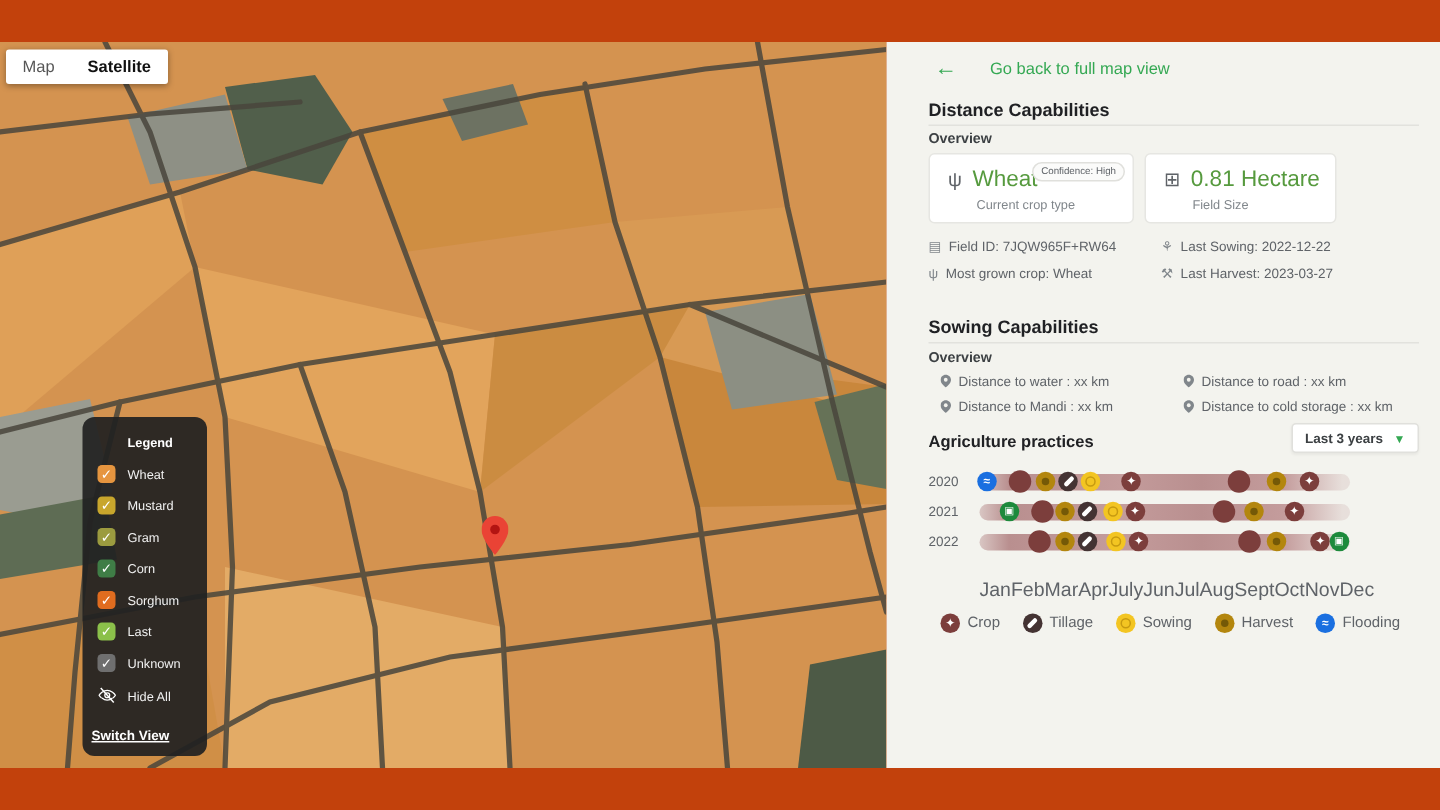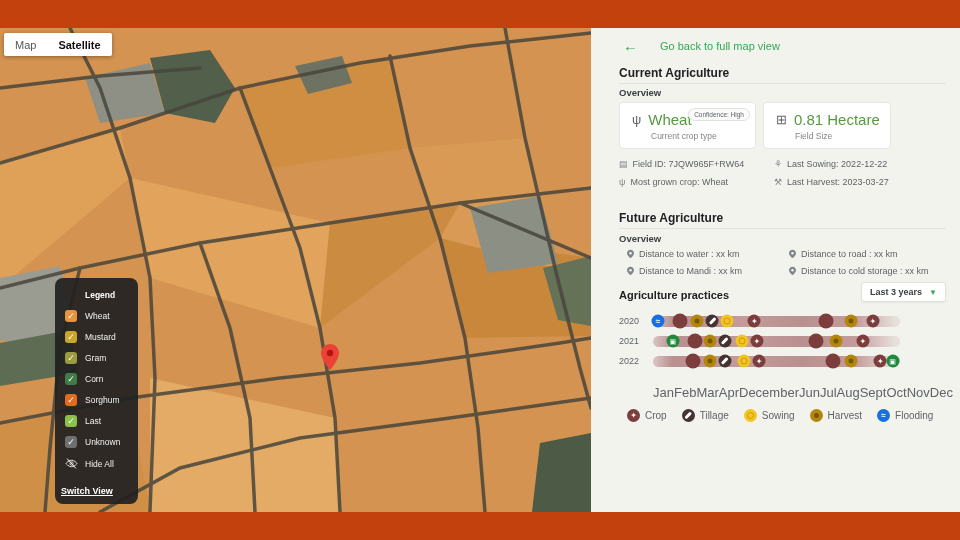--- a/index.html
+++ b/index.html
@@ -169,21 +169,21 @@
     </div>
   </div>
 
   <div class="panel">
 
     <div class="back-row">
       <span class="back-arrow">←</span>
       <span class="back-text">Go back to full map view</span>
     </div>
 
-    <div class="sec-title" style="top:38px">Current Agriculture</div>
+    <div class="sec-title" style="top:38px">Distance Capabilities</div>
     <div class="divider" style="top:55px"></div>
     <div class="overview" style="top:59px">Overview</div>
 
     <div class="card" style="left:28px;top:74px;width:137px">
       <div class="badge">Confidence: High</div>
       <div class="card-row">
         <span class="card-icon">ψ</span>
         <span class="card-value">Wheat</span>
       </div>
       <div class="card-caption">Current crop type</div>
@@ -207,21 +207,21 @@
     </div>
     <div class="detail" style="left:28px;top:149px">
       <span class="d-icon">ψ</span>
       <span>Most grown crop: Wheat</span>
     </div>
     <div class="detail" style="left:183px;top:149px">
       <span class="d-icon">⚒</span>
       <span>Last Harvest: 2023-03-27</span>
     </div>
 
-    <div class="sec-title" style="top:183px">Future Agriculture</div>
+    <div class="sec-title" style="top:183px">Sowing Capabilities</div>
     <div class="divider" style="top:200px"></div>
     <div class="overview" style="top:205px">Overview</div>
 
     <div class="dist" style="left:36px;top:221px">
       <svg width="7" height="10" viewBox="0 0 10 12">
           <path d="M5 0C2.2 0 0 2.2 0 5c0 3.5 5 7 5 7s5-3.5 5-7C10 2.2 7.8 0 5 0z" fill="#80868b"></path>
           <circle cx="5" cy="4.8" r="1.8" fill="#f3f3ee"></circle>
         </svg>
       <span>Distance to water : xx km</span>
     </div>
@@ -295,21 +295,21 @@
             <span class="ev ev-crop" style="left: 92%;">✦</span>
             <span class="ev ev-green" style="left: 97%;">▣</span>
           </div>
         </div>
       </div>
     <div class="months" id="months-row">
         <span>Jan</span>
         <span>Feb</span>
         <span>Mar</span>
         <span>Apr</span>
-        <span>December</span>
+        <span>July</span>
         <span>Jun</span>
         <span>Jul</span>
         <span>Aug</span>
         <span>Sept</span>
         <span>Oct</span>
         <span>Nov</span>
         <span>Dec</span>
       </div>
     <div class="ev-legend" id="ev-legend">
         <div class="evl-item">

